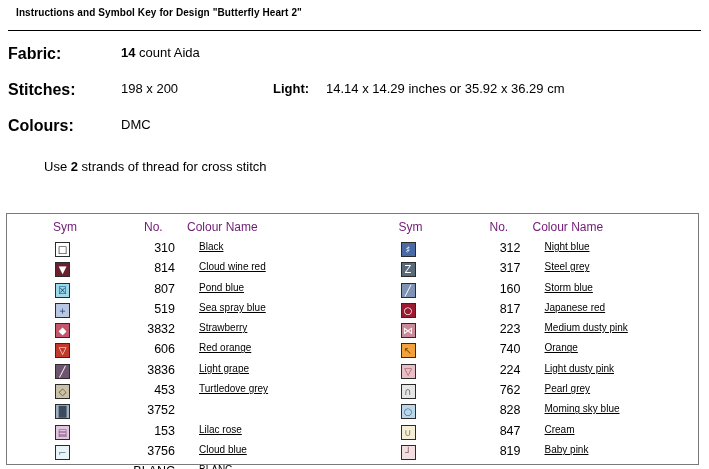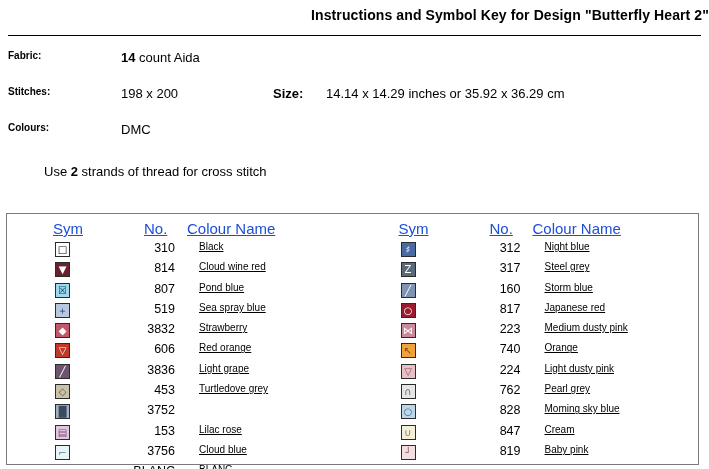--- a/index.html
+++ b/index.html
@@ -15,22 +15,22 @@
     position: relative;
     overflow: hidden;
   }
   .page {
     position: relative;
     width: 709px;
     height: 469px;
     box-sizing: border-box;
   }
   .title {
-    text-align: right;
-    font-size: 14px;
+    text-align: left;
+    font-size: 10px;
     font-weight: bold;
     margin: 7px 0 0 16px;
     letter-spacing: 0.1px;
   }
   .rule {
     border: none;
     border-top: 1px solid #000;
     margin: 12px 8px 0 8px;
   }
   .info {
@@ -40,21 +40,21 @@
   .info-row {
     position: relative;
     height: 30px;
     font-size: 13px;
   }
   .info-label {
     position: absolute;
     left: 0;
     top: 0;
     font-weight: bold;
-    font-size: 10px;
+    font-size: 16px;
   }
   .info-value {
     position: absolute;
     left: 113px;
     top: 0;
     font-size: 13px;
   }
   .info-value b { font-weight: bold; }
   .size-label {
     position: absolute;
@@ -95,23 +95,22 @@
     width: 346px;
     position: relative;
   }
   .col-header {
     position: relative;
     height: 20px;
     font-size: 12px;
   }
   .hdr {
     position: absolute;
-    text-decoration: underline;
-    font-size: 15px;
-    color: #1d4ed8;
+    font-size: 12px;
+    color: #701a75;
   }
   .hdr-sym { left: 46px; }
   .hdr-no  { left: 137px; }
   .hdr-name{ left: 180px; }
 
   .row {
     position: relative;
     height: 20.3px;
     font-size: 12.5px;
   }
@@ -158,21 +157,21 @@
   <div class="info">
 
     <div class="info-row" style="margin-top:14px;">
       <span class="info-label">Fabric:</span>
       <span class="info-value"><b>14</b><span> count Aida</span></span>
     </div>
 
     <div class="info-row" style="margin-top:6px;">
       <span class="info-label">Stitches:</span>
       <span class="info-value">198 x 200</span>
-      <span class="size-label">Size:</span>
+      <span class="size-label">Light:</span>
       <span class="size-value">14.14 x 14.29 inches or 35.92 x 36.29 cm</span>
     </div>
 
     <div class="info-row" style="margin-top:6px;text-align:center;">
       <span class="info-label">Colours:</span>
       <span class="info-value">DMC</span>
     </div>
 
   </div>
 

